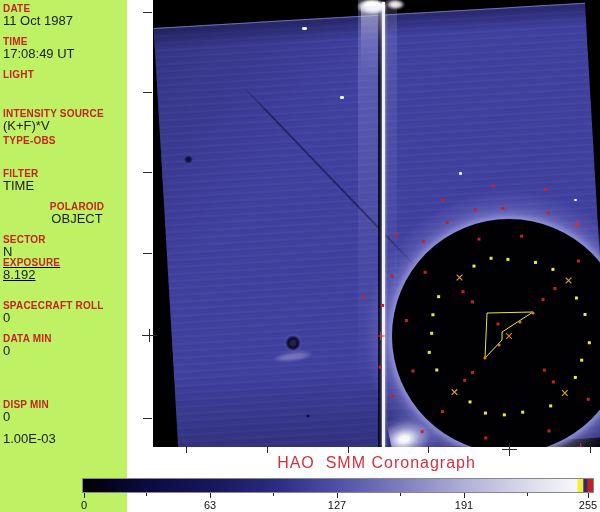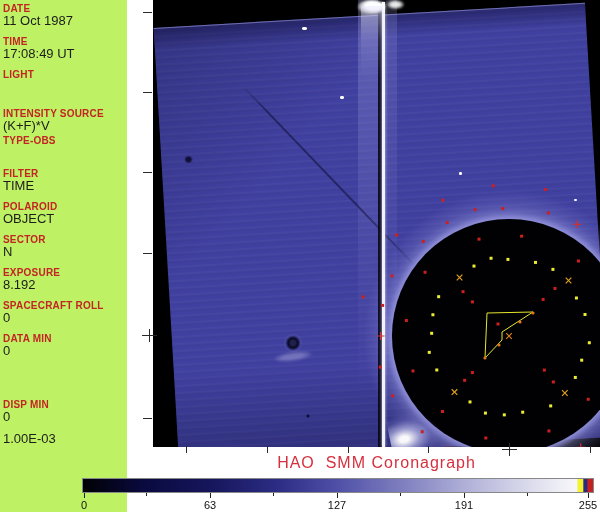--- a/index.html
+++ b/index.html
@@ -90,29 +90,29 @@
         <div class="flabel">INTENSITY SOURCE</div>
         <div class="fvalue">(K+F)*V</div>
       </div>
       <div class="field" style="top: 135px;">
         <div class="flabel">TYPE-OBS</div>
       </div>
       <div class="field" style="top: 168px;">
         <div class="flabel">FILTER</div>
         <div class="fvalue">TIME</div>
       </div>
-      <div class="field" style="top: 201px;">
+      <div class="field" style="top: 201px; text-align: center;">
         <div class="flabel">POLAROID</div>
         <div class="fvalue">OBJECT</div>
       </div>
       <div class="field" style="top: 234px;">
         <div class="flabel">SECTOR</div>
         <div class="fvalue">N</div>
       </div>
-      <div class="field" style="top: 267px;">
+      <div class="field" style="top: 257px; text-decoration: underline;">
         <div class="flabel">EXPOSURE</div>
         <div class="fvalue">8.192</div>
       </div>
       <div class="field" style="top: 300px;">
         <div class="flabel">SPACECRAFT ROLL</div>
         <div class="fvalue">0</div>
       </div>
       <div class="field" style="top: 333px;">
         <div class="flabel">DATA MIN</div>
         <div class="fvalue">0</div>

